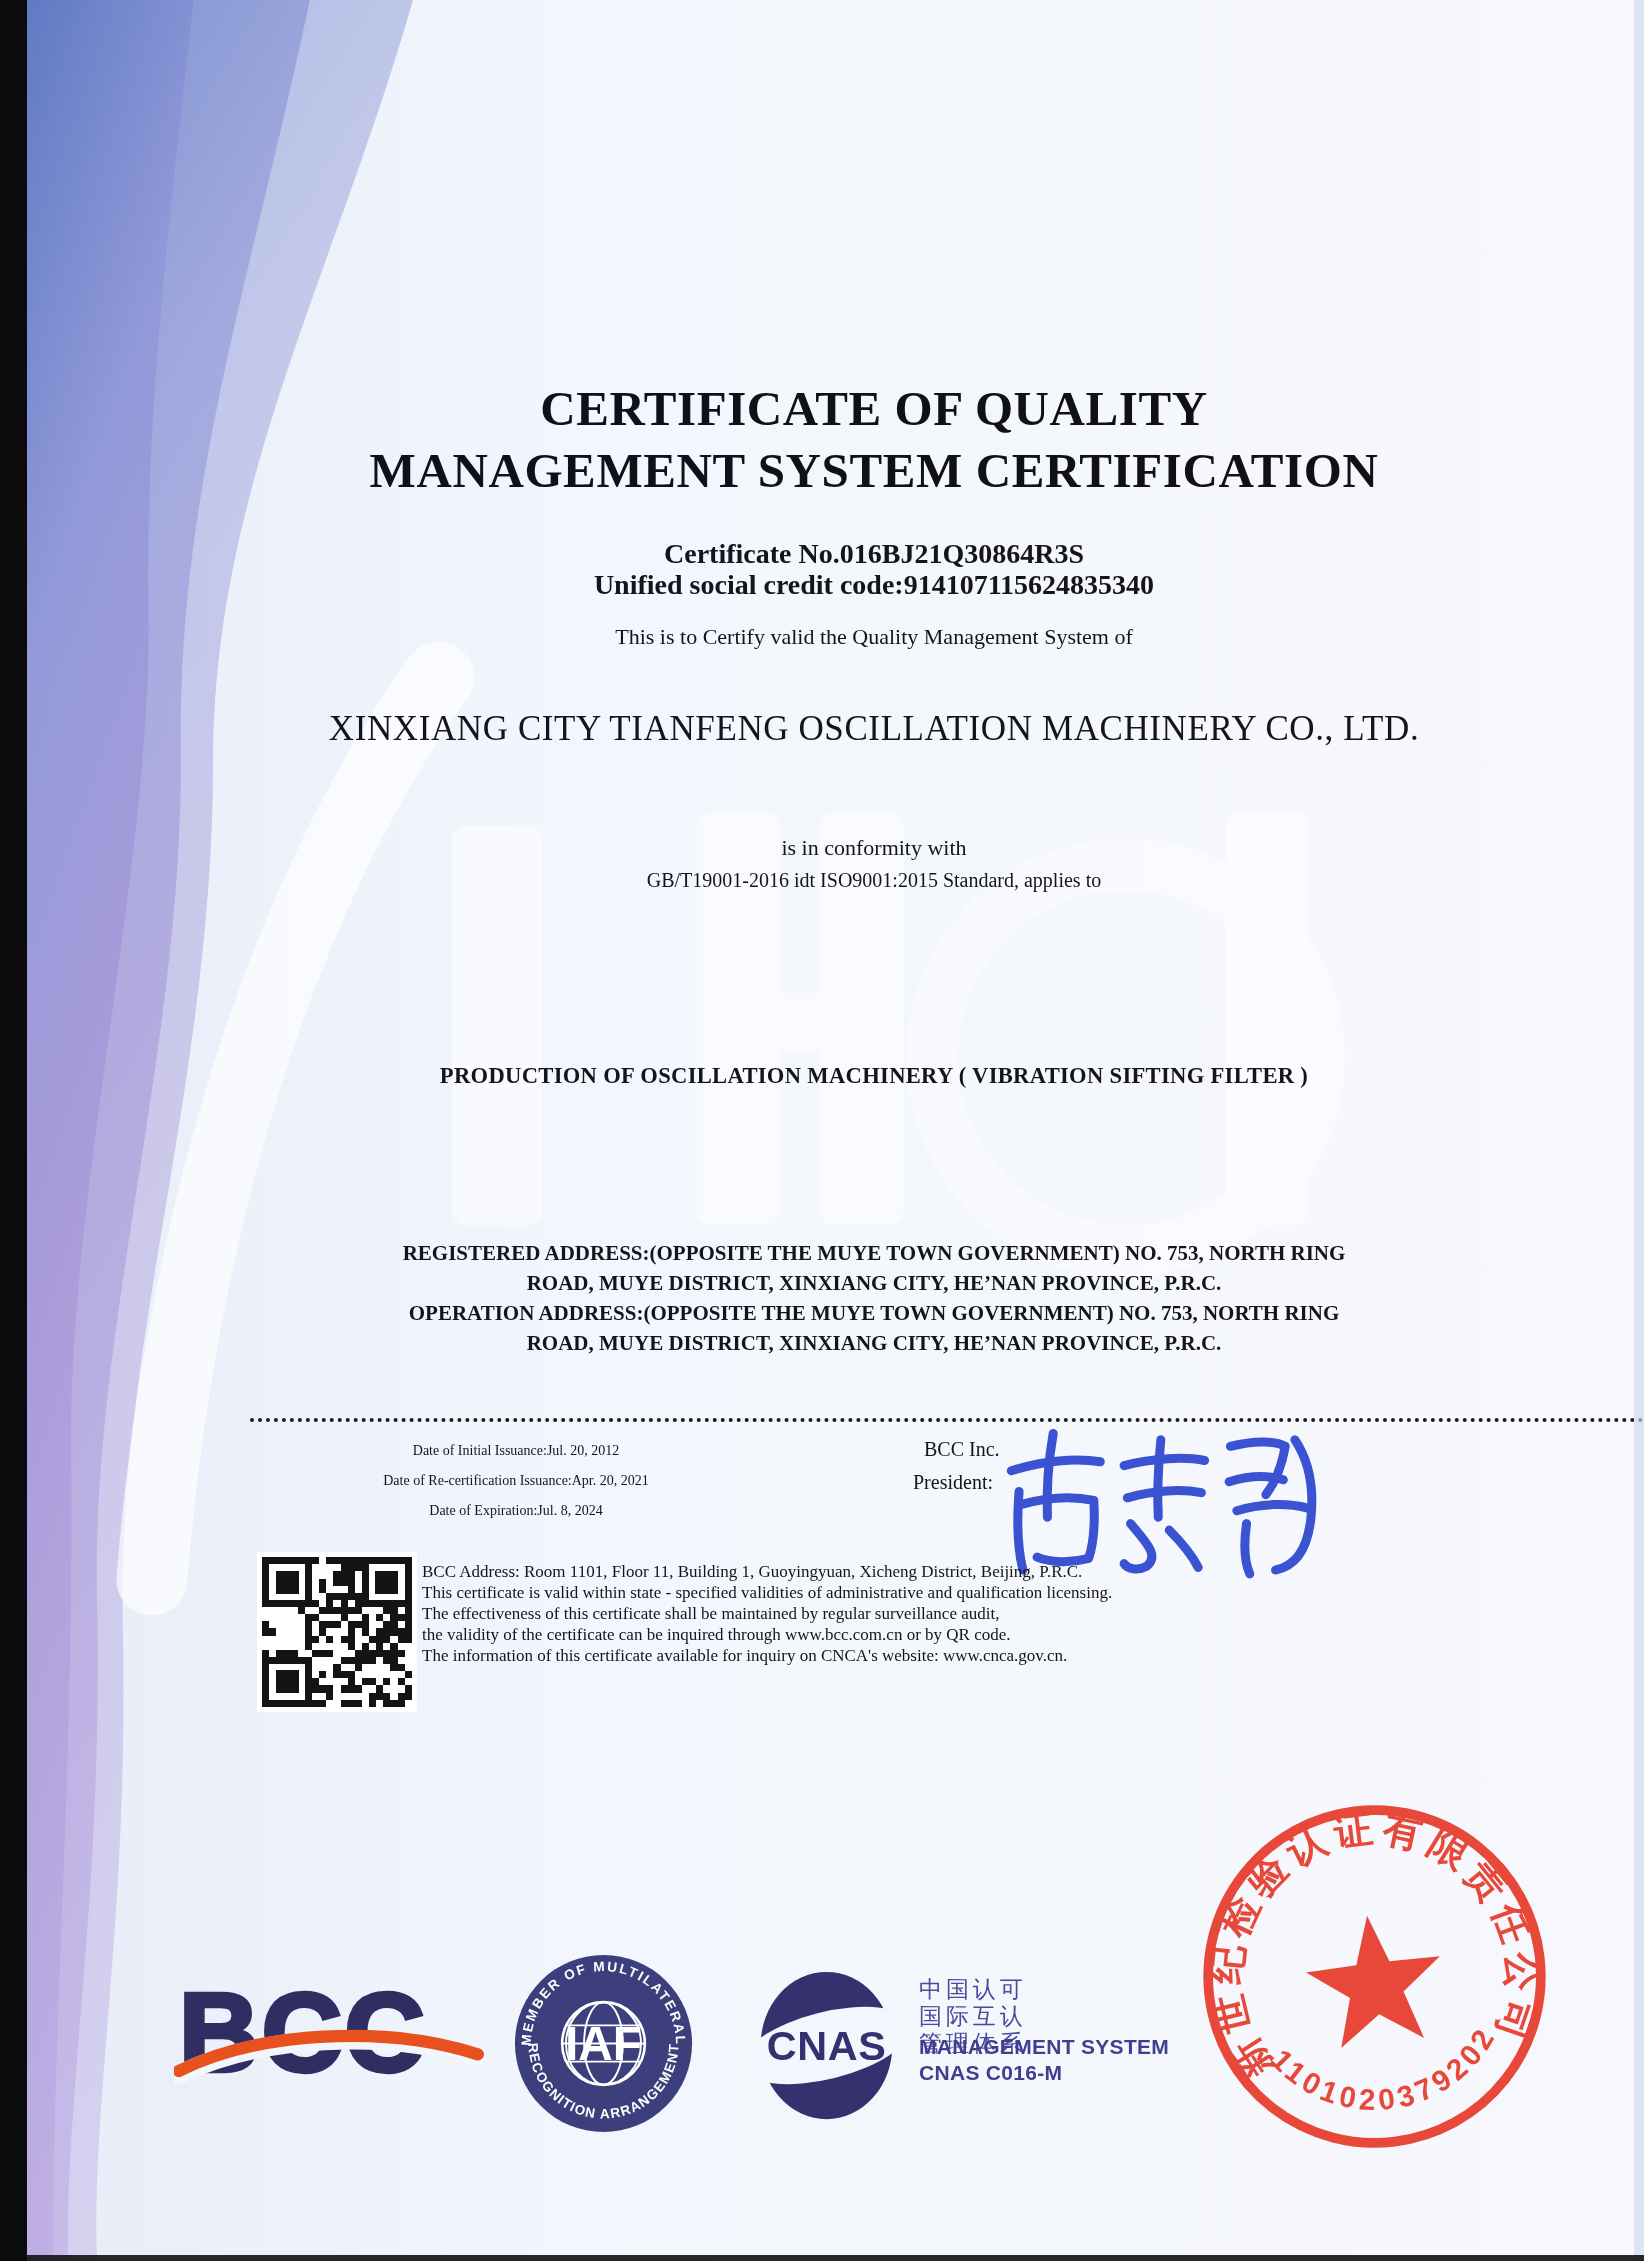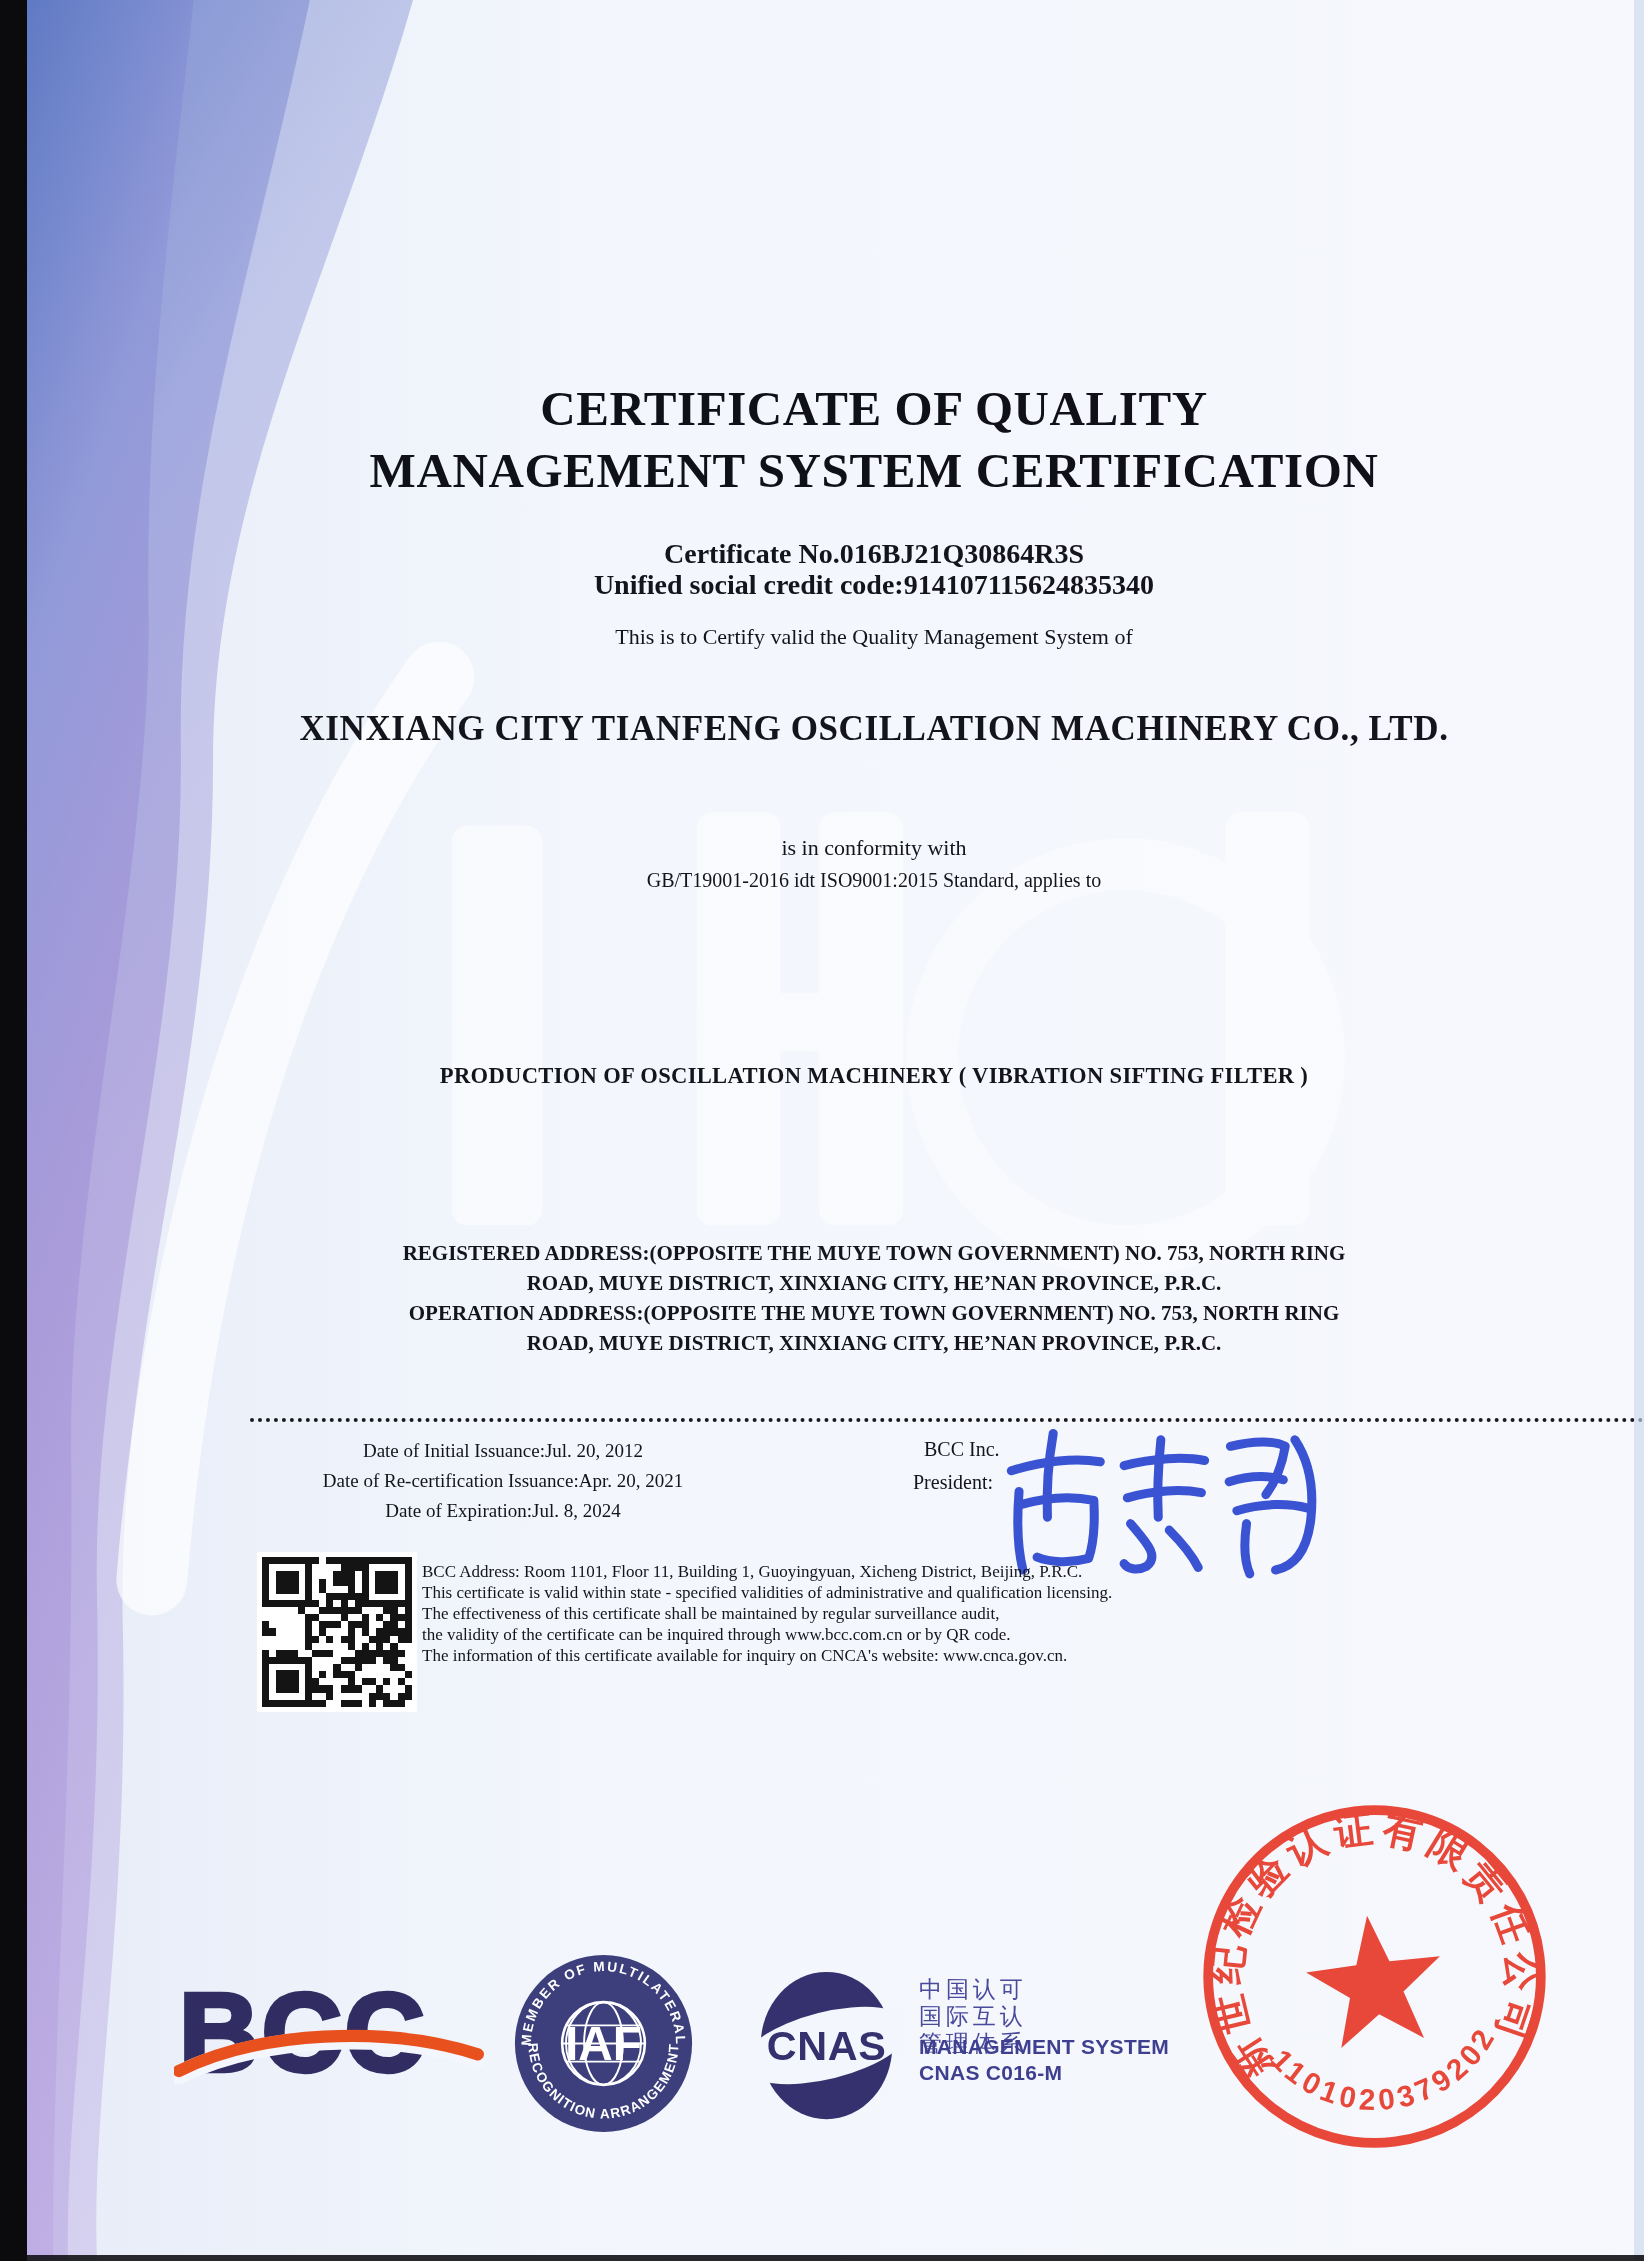--- a/index.html
+++ b/index.html
@@ -10,29 +10,29 @@
   }
   .abs{position:absolute;}
   .bg-art{position:absolute;left:0;top:0;z-index:0;}
   .content{position:absolute;left:0;top:0;width:1645px;height:2261px;z-index:2;}
 
   .centercol{left:226px;width:1296px;text-align:center;}
 
   .title{top:378px;font-size:49px;font-weight:bold;line-height:62px;letter-spacing:0.6px;color:#101018;}
   .certno{top:538px;font-size:28px;font-weight:bold;line-height:31px;}
   .certify-intro{top:624px;font-size:22px;}
-  .company{top:695px;font-size:35px;font-weight:bold;line-height:67px;letter-spacing:0.6px;}
+  .company{top:695px;font-size:35px;font-weight:normal;line-height:67px;letter-spacing:0.6px;}
   .conformity{top:835px;font-size:22px;}
   .standard{top:869px;font-size:20px;}
   .scope{top:1063px;font-size:22.6px;font-weight:bold;letter-spacing:0.3px;}
   .addresses{top:1238px;font-size:21px;font-weight:bold;line-height:30px;}
 
   .dotted-rule{left:250px;top:1418px;width:1394px;border-top:4.5px dotted #1b1b1f;}
 
-  .dates{left:258px;top:1436px;width:490px;text-align:center;font-size:19px;line-height:30px;}
+  .dates{left:271px;top:1436px;width:490px;text-align:center;font-size:14px;line-height:30px;}
   .issuer-company{left:924px;top:1438px;font-size:20px;}
   .issuer-president{left:913px;top:1471px;font-size:20px;}
 
   .signature{left:992px;top:1419px;width:348px;height:168px;}
 
   .qr{left:257px;top:1552px;width:160px;height:160px;background:#fff;}
   .qr-cells{position:absolute;inset:5.2px;display:grid;grid-template-columns:repeat(21,1fr);grid-template-rows:repeat(21,1fr);}
   .qr-cells div.on{background:#141414;}
   .finder{position:absolute;width:36px;height:36px;border:7.7px solid #141414;background:#fff;}
   .finder::after{content:"";position:absolute;inset:6.4px;background:#141414;}

